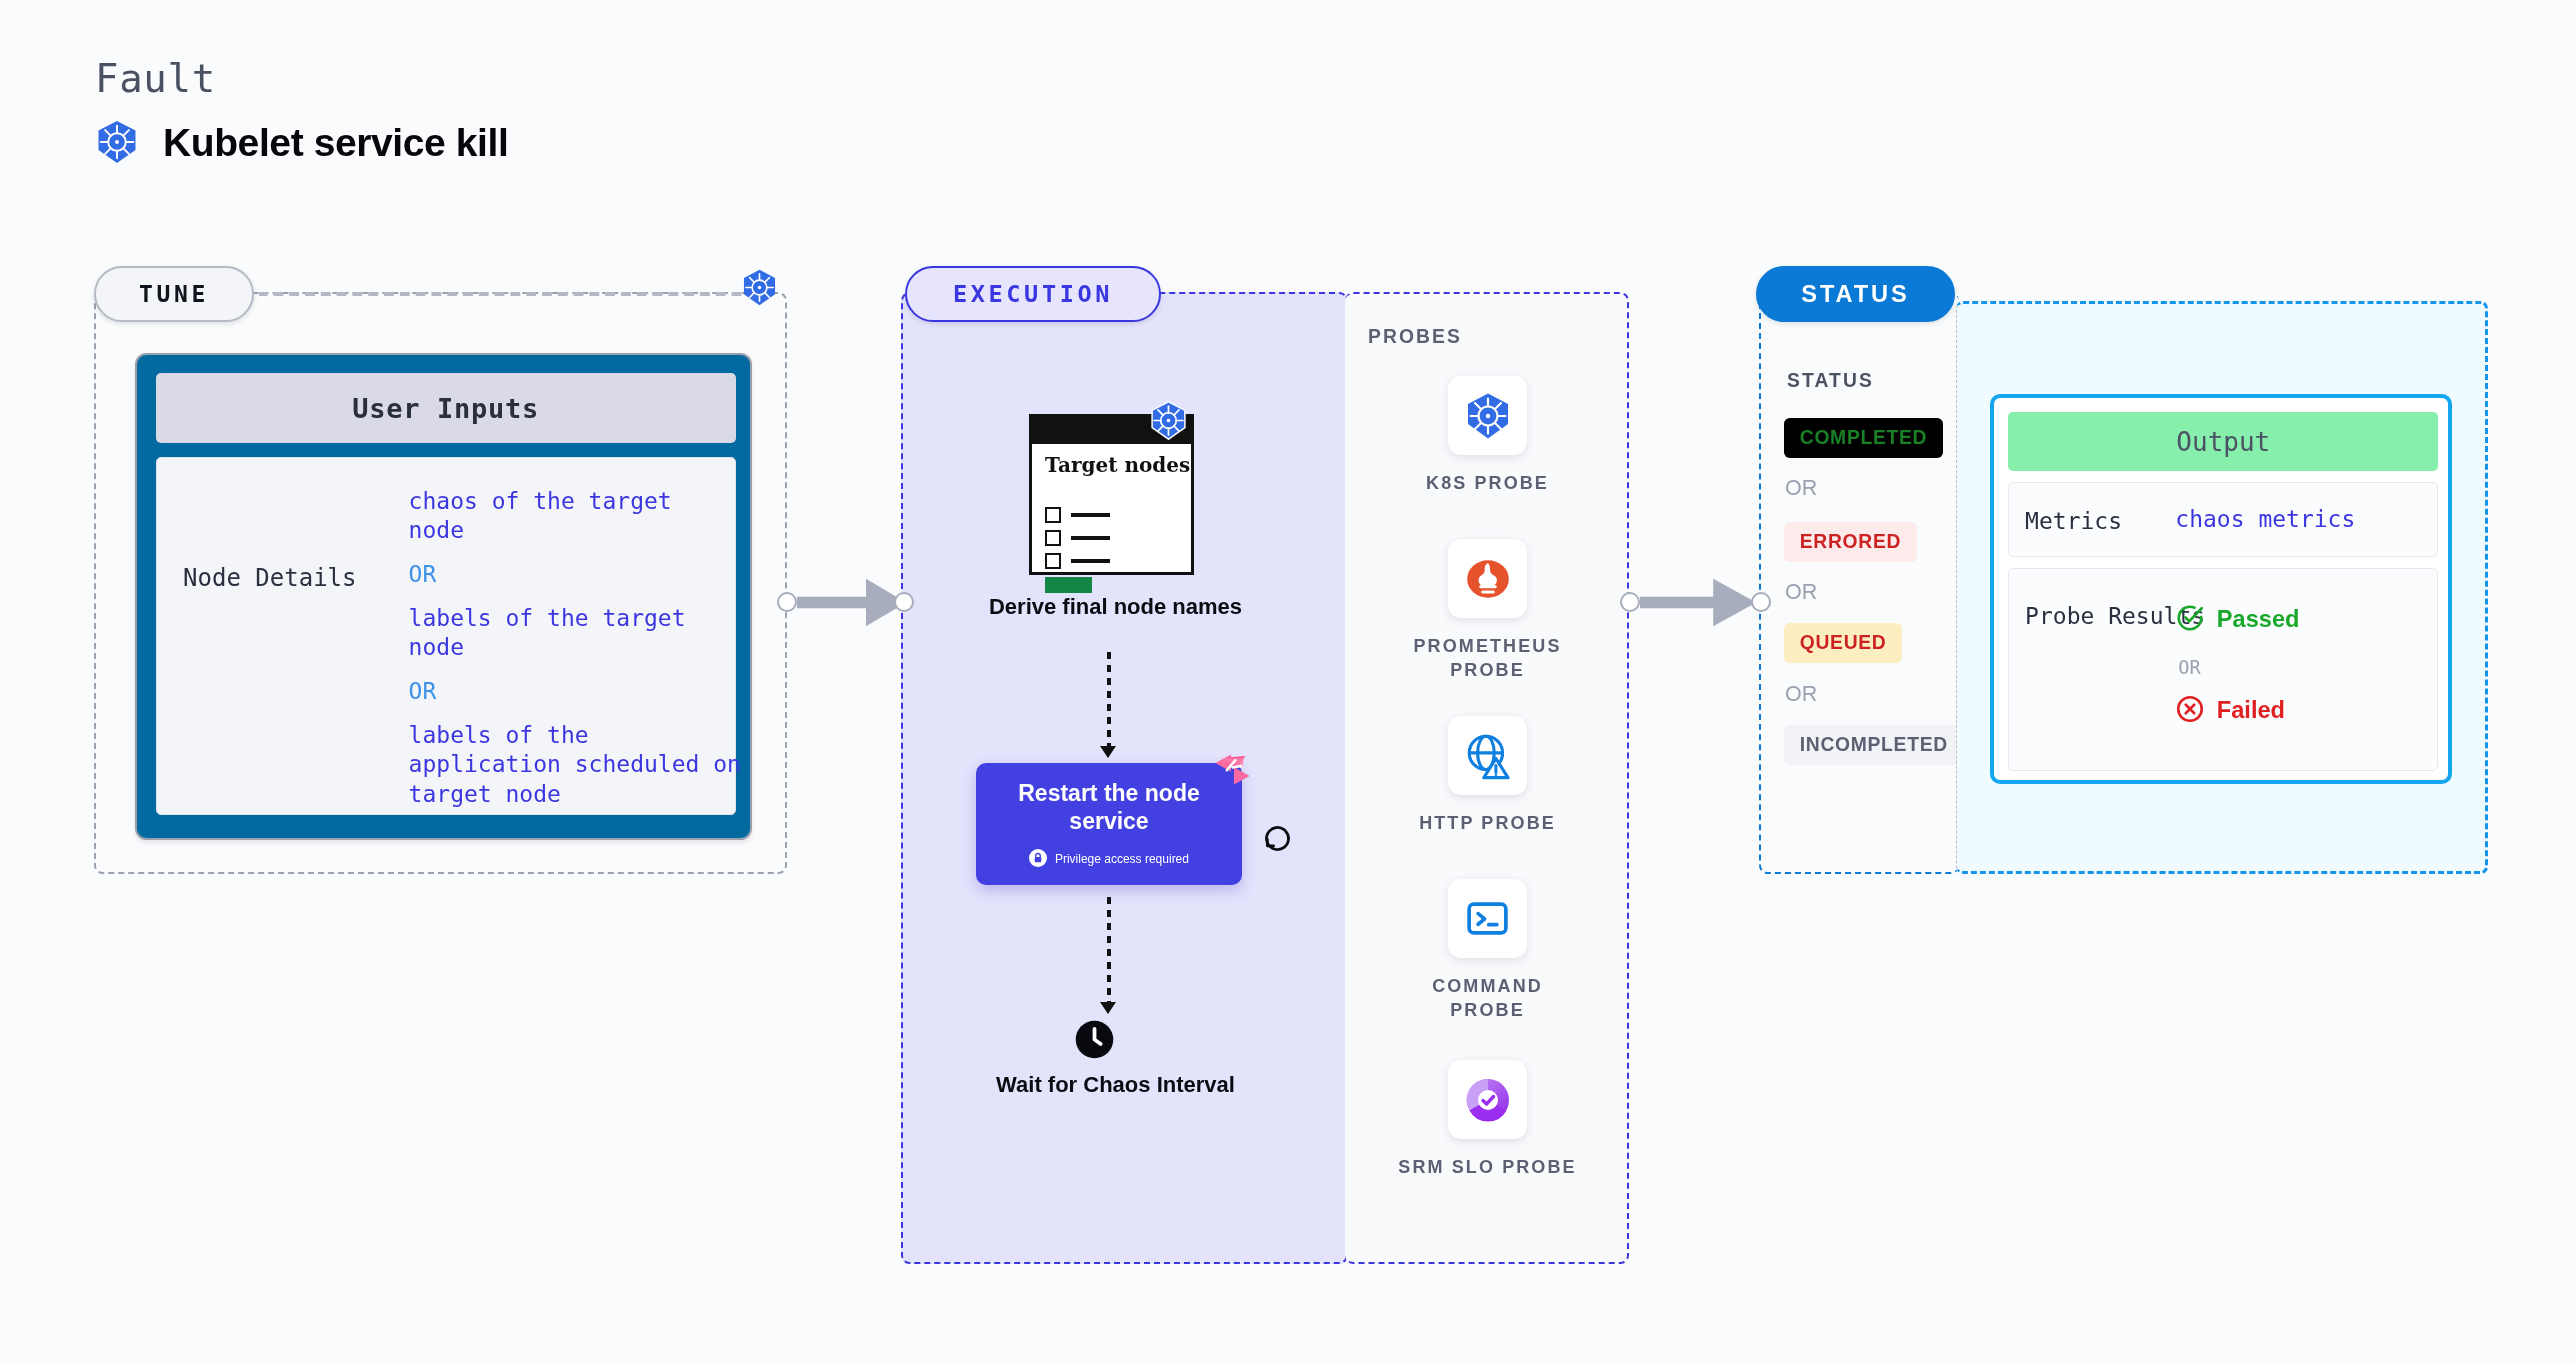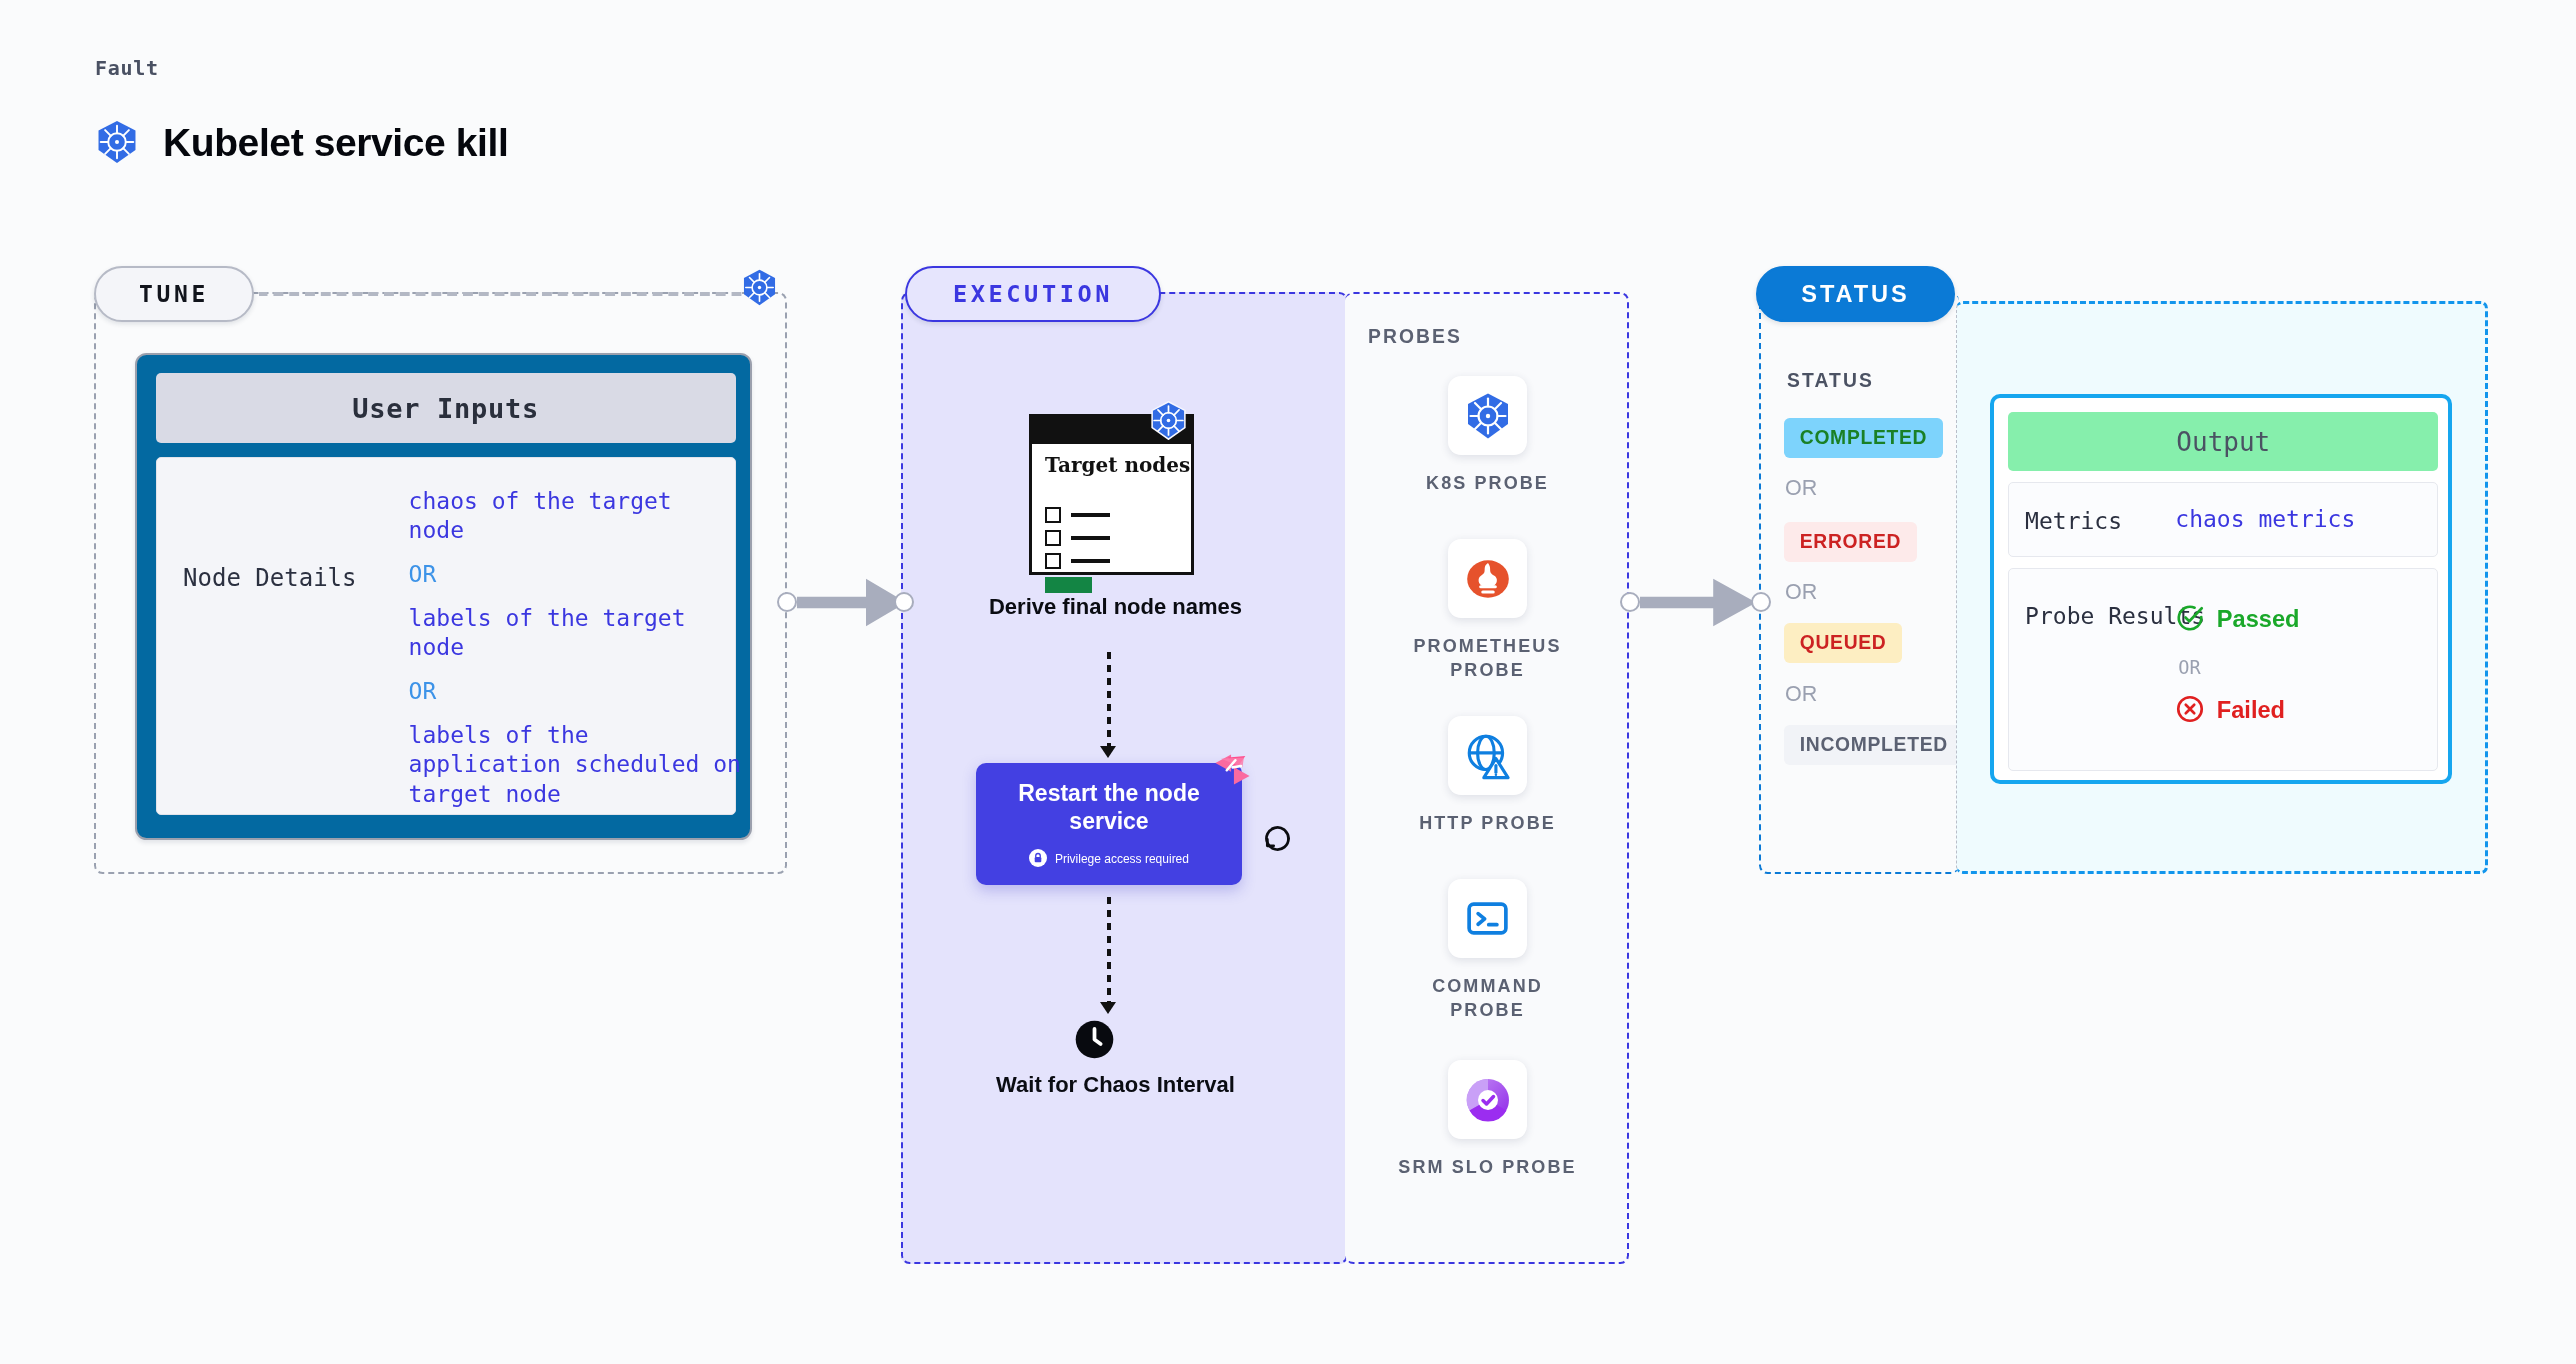--- a/index.html
+++ b/index.html
@@ -8,21 +8,21 @@
     background: #fafbfc;
     font-family: "Liberation Sans", sans-serif;
     overflow: hidden;
   }
   .page { position: relative; width: 2576px; height: 1365px; }
 
   
   .fault-label {
     position: absolute; left: 95px; top: 56px;
     font-family: "DejaVu Sans Mono", monospace;
-    font-size: 20px; color: #4a5163; letter-spacing: 0.7px; font-weight: bold;
+    font-size: 39px; color: #4a5163; letter-spacing: 0.7px;
   }
   .fault-title-row {
     position: absolute; left: 95px; top: 120px;
     display: flex; align-items: center; gap: 24px;
   }
   .fault-title {
     font-size: 39px; font-weight: 700; color: #05070d;
     letter-spacing: -0.4px; line-height: 1;
   }
 
@@ -551,21 +551,21 @@
       <path d="M0 33 L102 33 L102 8 L162 41 L102 74 L102 49 L0 49 Z" fill="#a8adbd"></path>
     </svg>
   </div>
   <div class="node-dot" style="left:1751px; top:592px;"></div>
 
   <div class="stage stage-result"></div>
   <div class="pill pill-result">STATUS</div>
 
   <div class="status-label">STATUS</div>
 
-  <div class="status-badge" style="top:418px; background:#7dd3fc; color:#1a8026;">COMPLETED</div>
+  <div class="status-badge" style="top:418px; background:#000000; color:#1a8026;">COMPLETED</div>
   <div class="or-txt" style="top:476px;">OR</div>
   <div class="status-badge" style="top:522px; background:#fdeaea; color:#cc2222;">ERRORED</div>
   <div class="or-txt" style="top:580px;">OR</div>
   <div class="status-badge" style="top:623px; background:#fdeec2; color:#cc2222;">QUEUED</div>
   <div class="or-txt" style="top:682px;">OR</div>
   <div class="status-badge" style="top:725px; background:#f1f3f7; color:#5b6172;">INCOMPLETED</div>
 
   <div class="stage stage-output"></div>
   <div class="output-card">
     <div class="output-header">Output</div>

